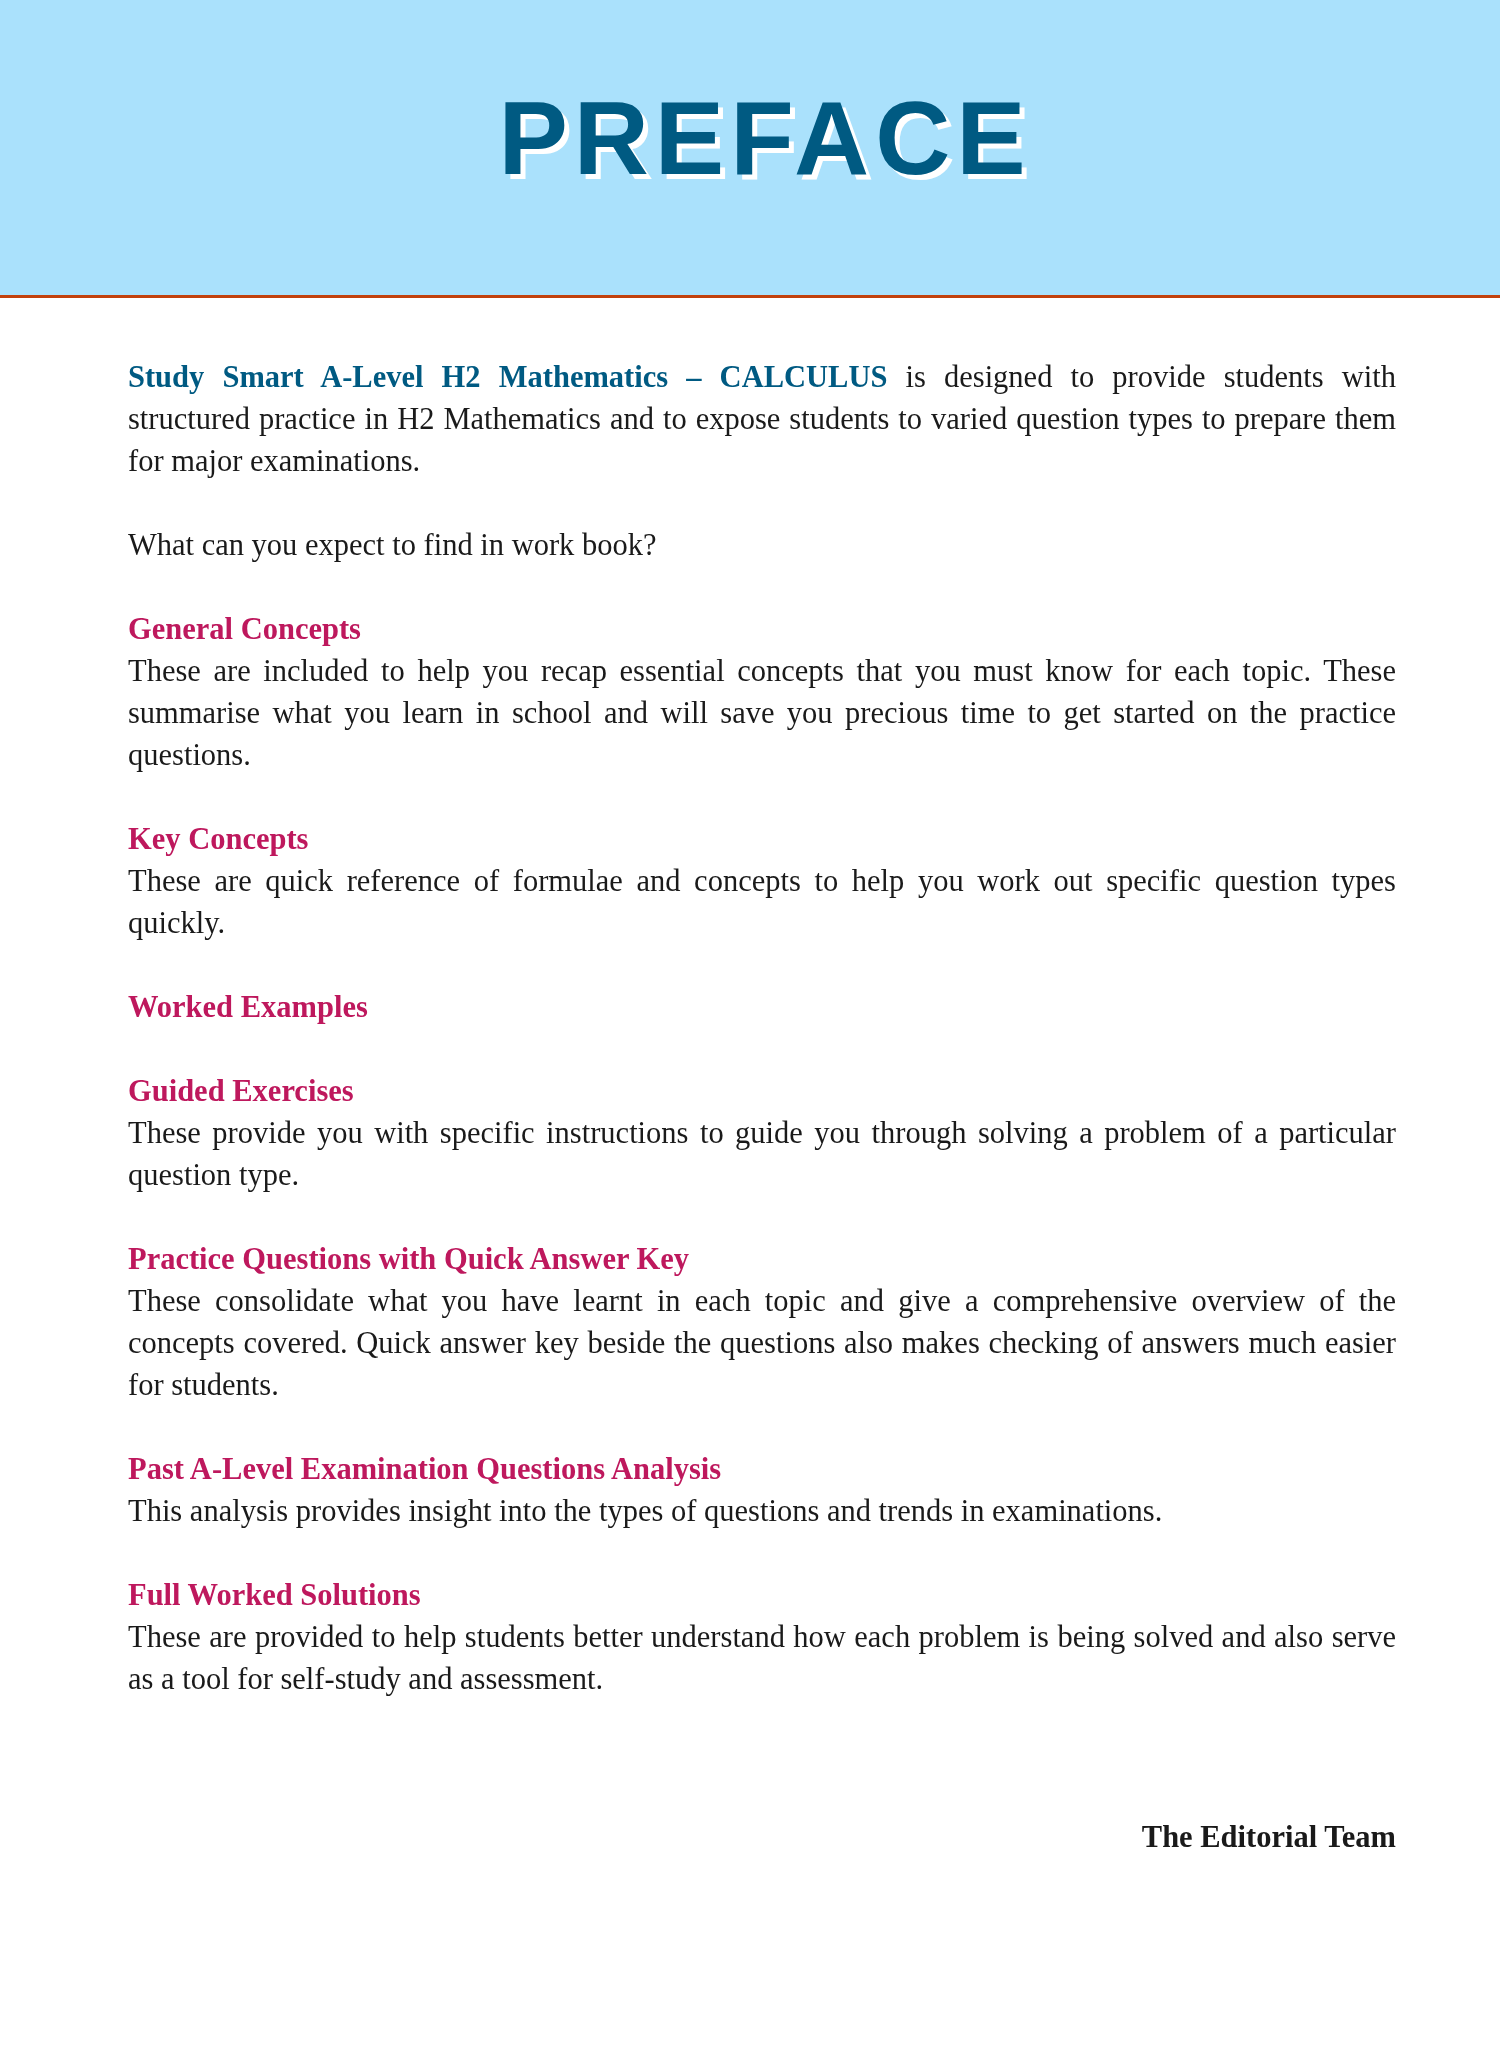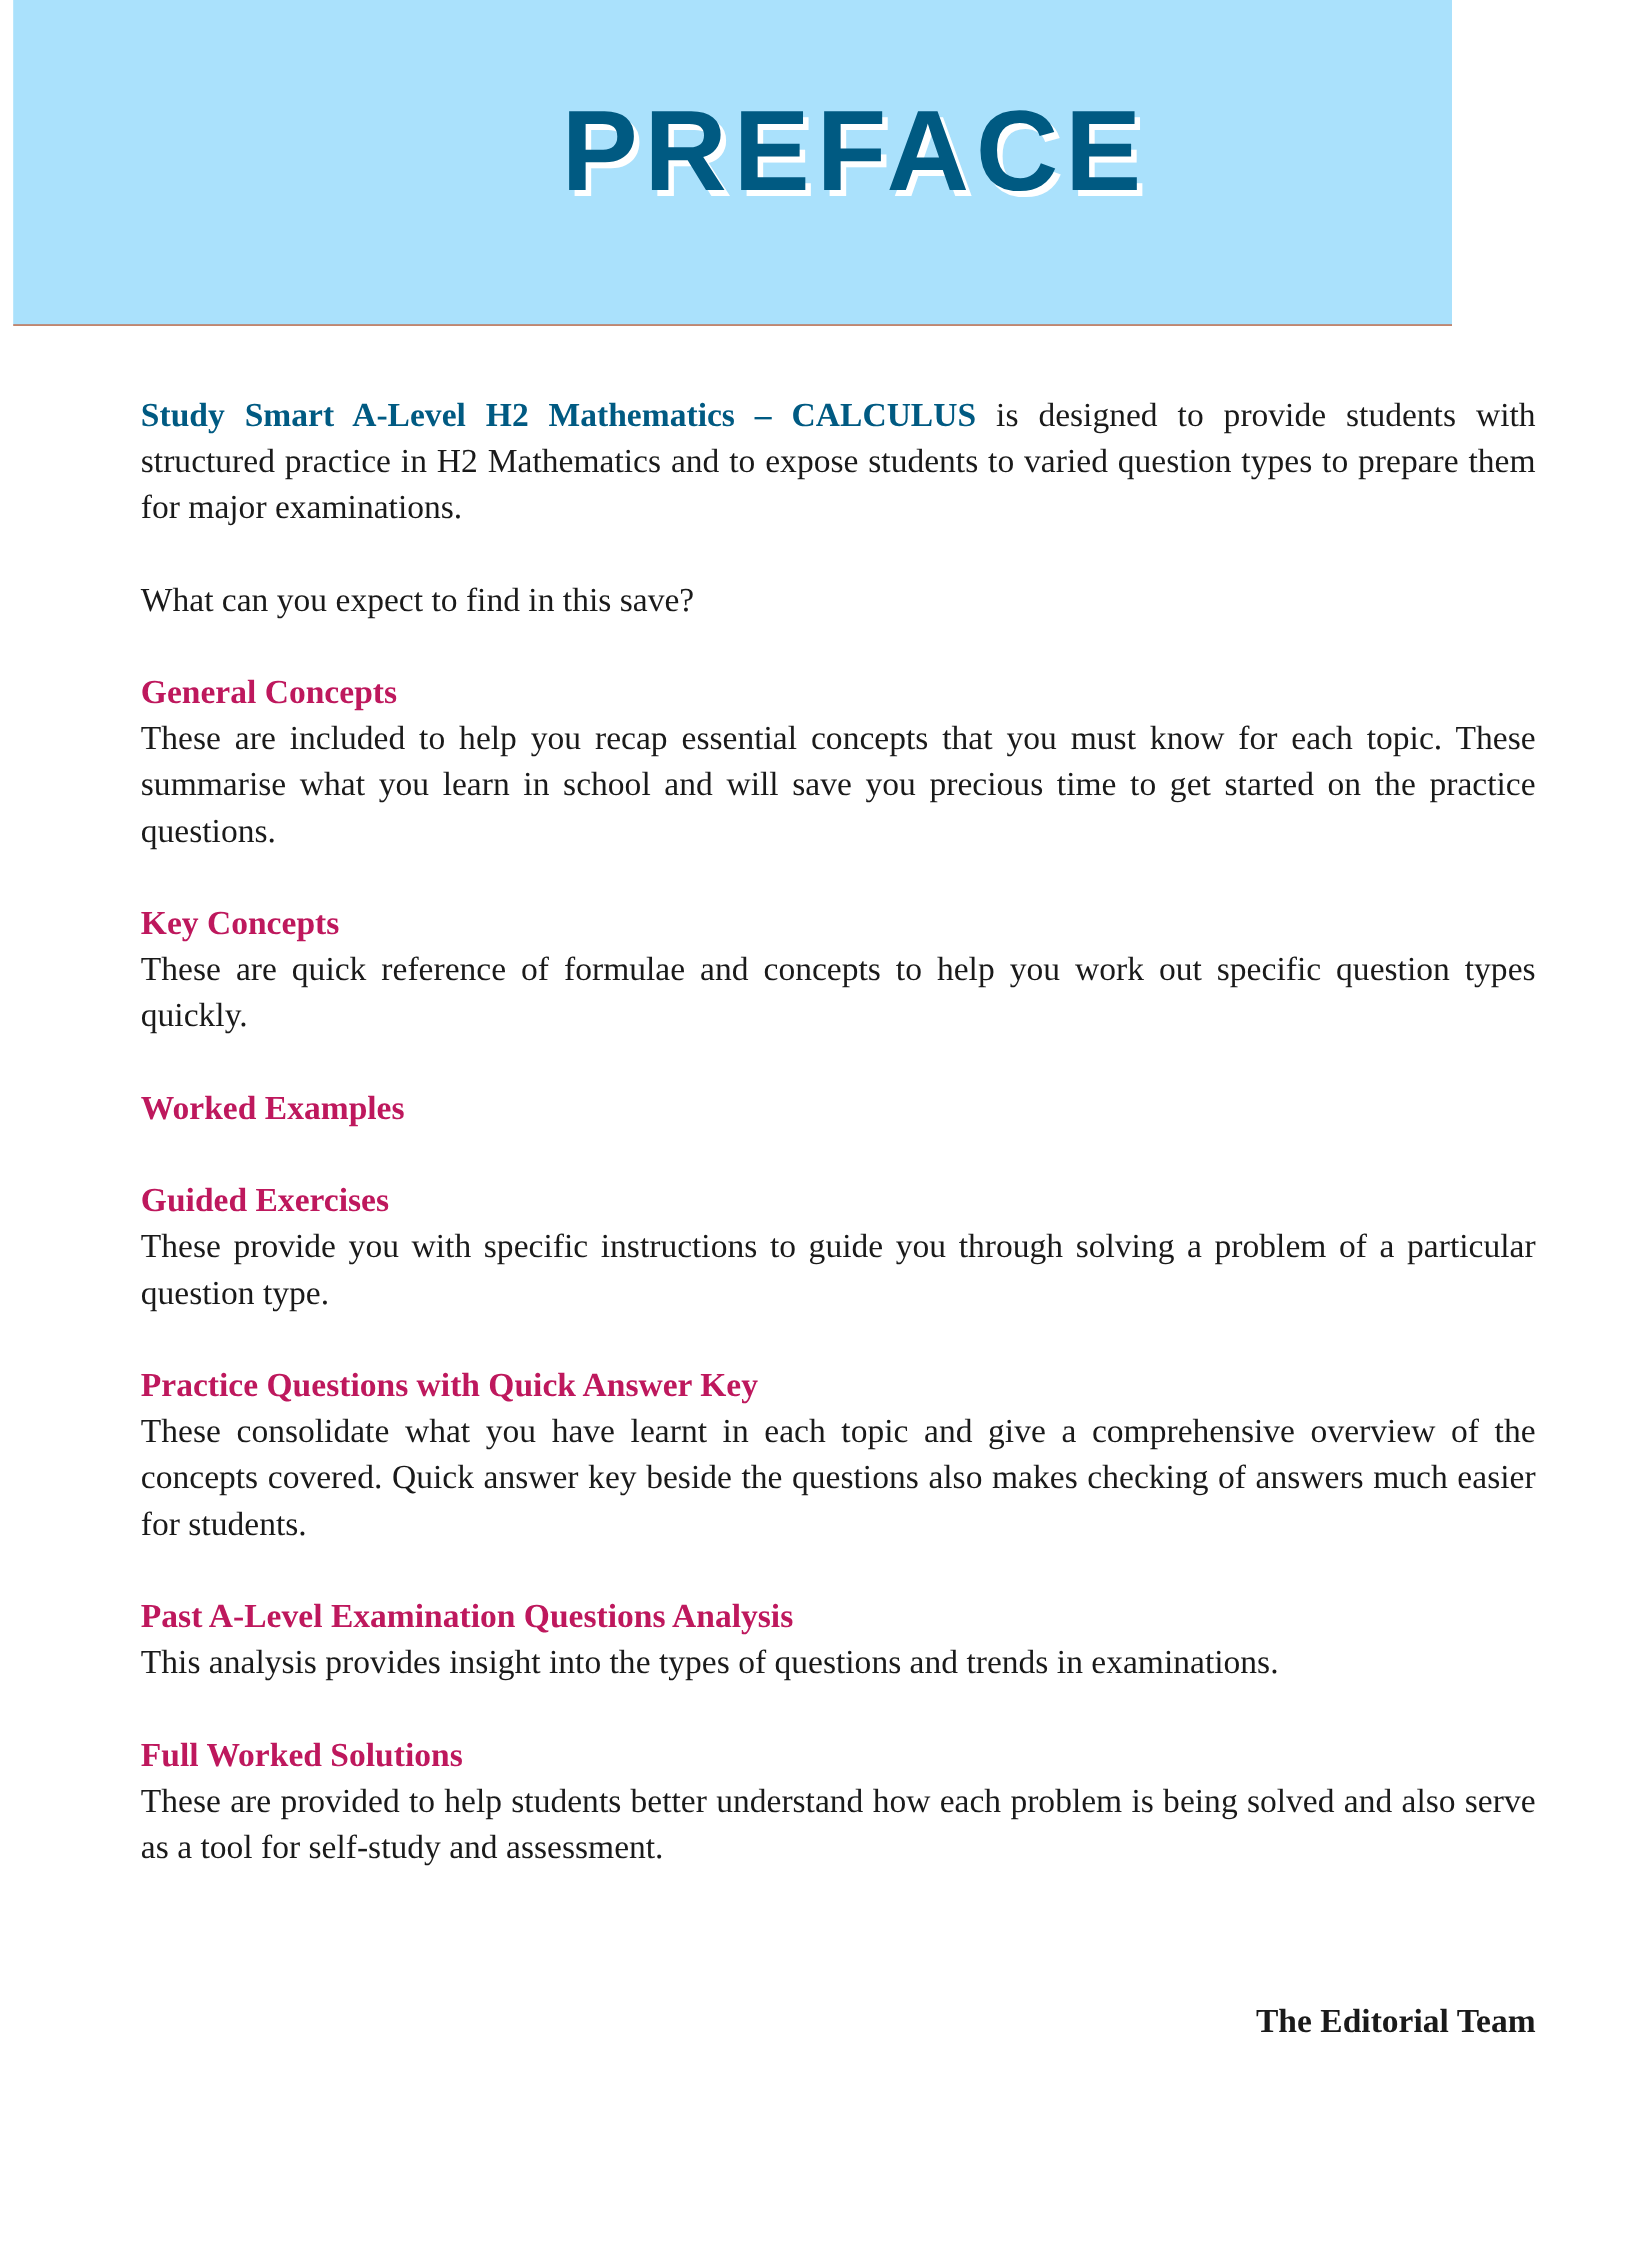--- a/index.html
+++ b/index.html
@@ -10,26 +10,26 @@
     body {
       width: 1500px;
       height: 2047px;
       position: relative;
       overflow: hidden;
       font-family: "Liberation Serif", "DejaVu Serif", serif;
       color: #1a1a1a;
     }
     .header-band {
       position: absolute;
-      left: 12px;
+      left: 0;
       top: 0;
-      width: 1308px;
+      width: 1500px;
       height: 295px;
       background: #aae1fc;
-      border-bottom: 1px solid #c2410c;
+      border-bottom: 3px solid #c2410c;
     }
     .page-title {
       position: absolute;
       left: 0;
       top: 86px;
       width: 1530px;
       text-align: center;
       font-family: "Liberation Sans", "DejaVu Sans", sans-serif;
       font-weight: bold;
       font-size: 104px;
@@ -86,21 +86,21 @@
 </head>
 <body>
 
 <div class="header-band">
   <h1 class="page-title">PREFACE</h1>
 </div>
 
 <div class="content">
   <p class="para intro"><span class="intro-title">Study Smart A-Level H2 Mathematics – CALCULUS</span><span> is designed to provide students with structured practice in H2 Mathematics and to expose students to varied question types to prepare them for major examinations.</span></p>
 
-  <p class="para question">What can you expect to find in this save?</p>
+  <p class="para question">What can you expect to find in work book?</p>
 
   <div class="section">
     <h2 class="section-heading">General Concepts</h2>
     <p class="para">These are included to help you recap essential concepts that you must know for each topic. These summarise what you learn in school and will save you precious time to get started on the practice questions.</p>
   </div>
 
   <div class="section">
     <h2 class="section-heading">Key Concepts</h2>
     <p class="para">These are quick reference of formulae and concepts to help you work out specific question types quickly.</p>
   </div>

